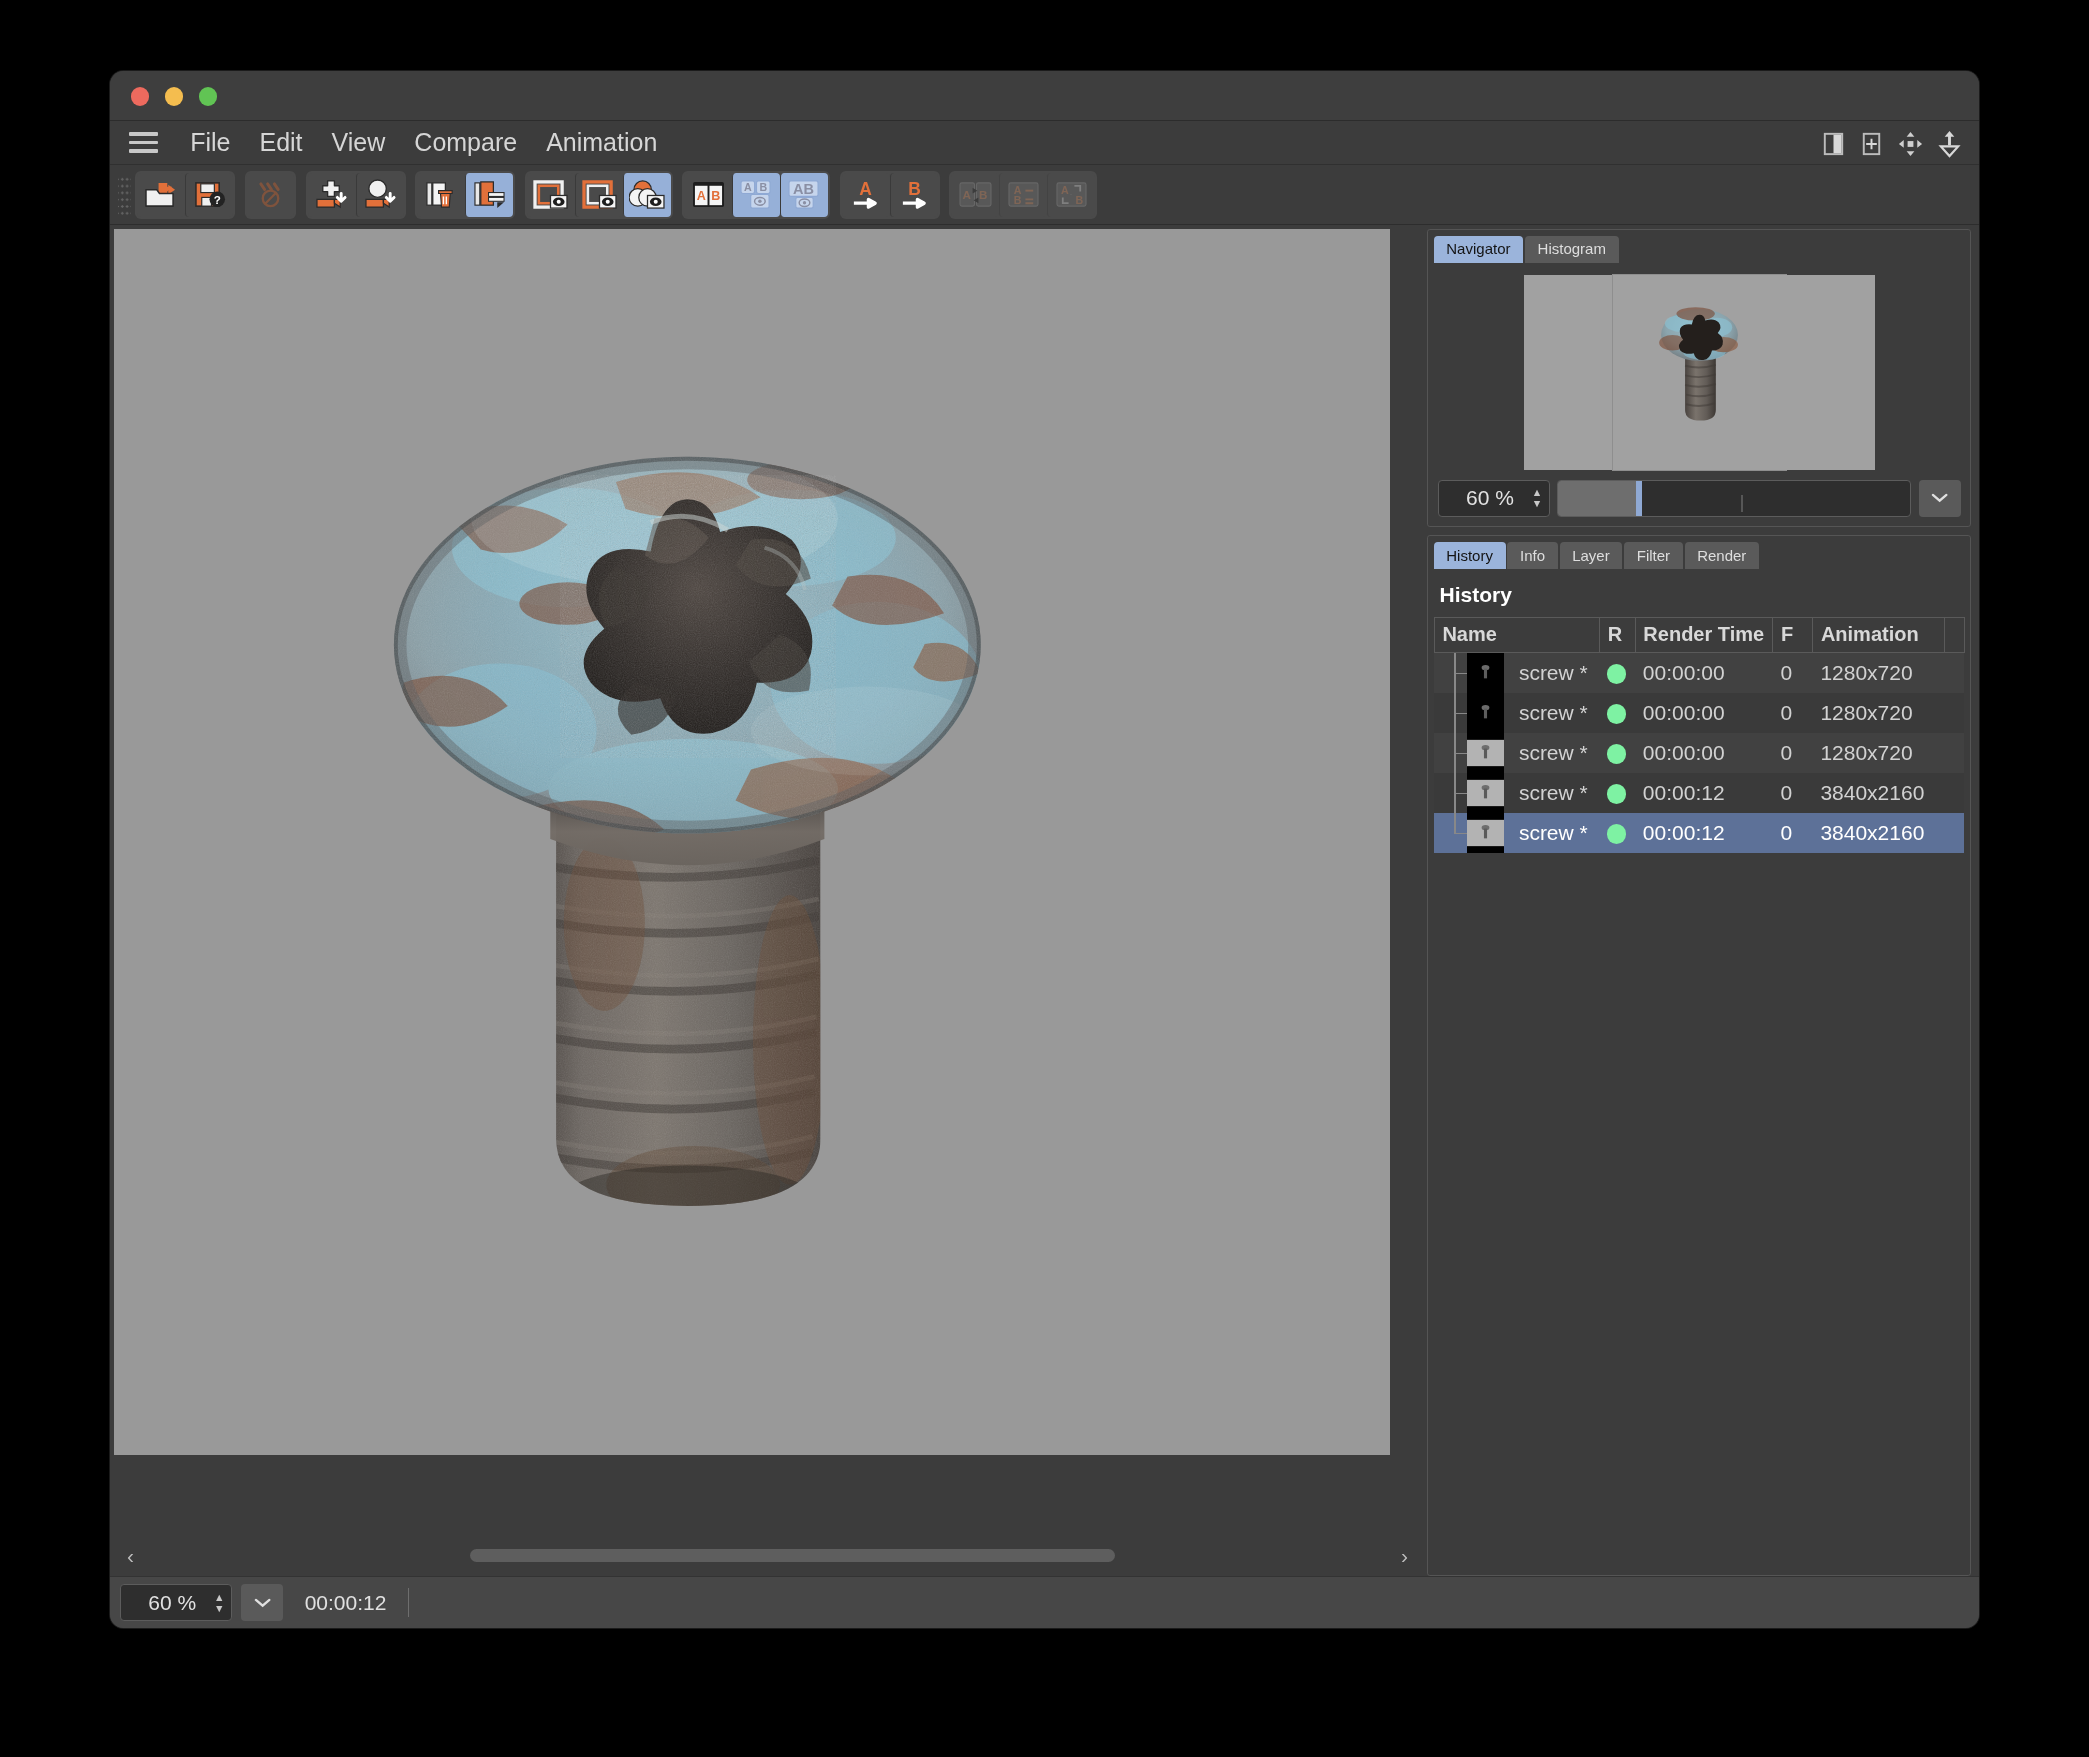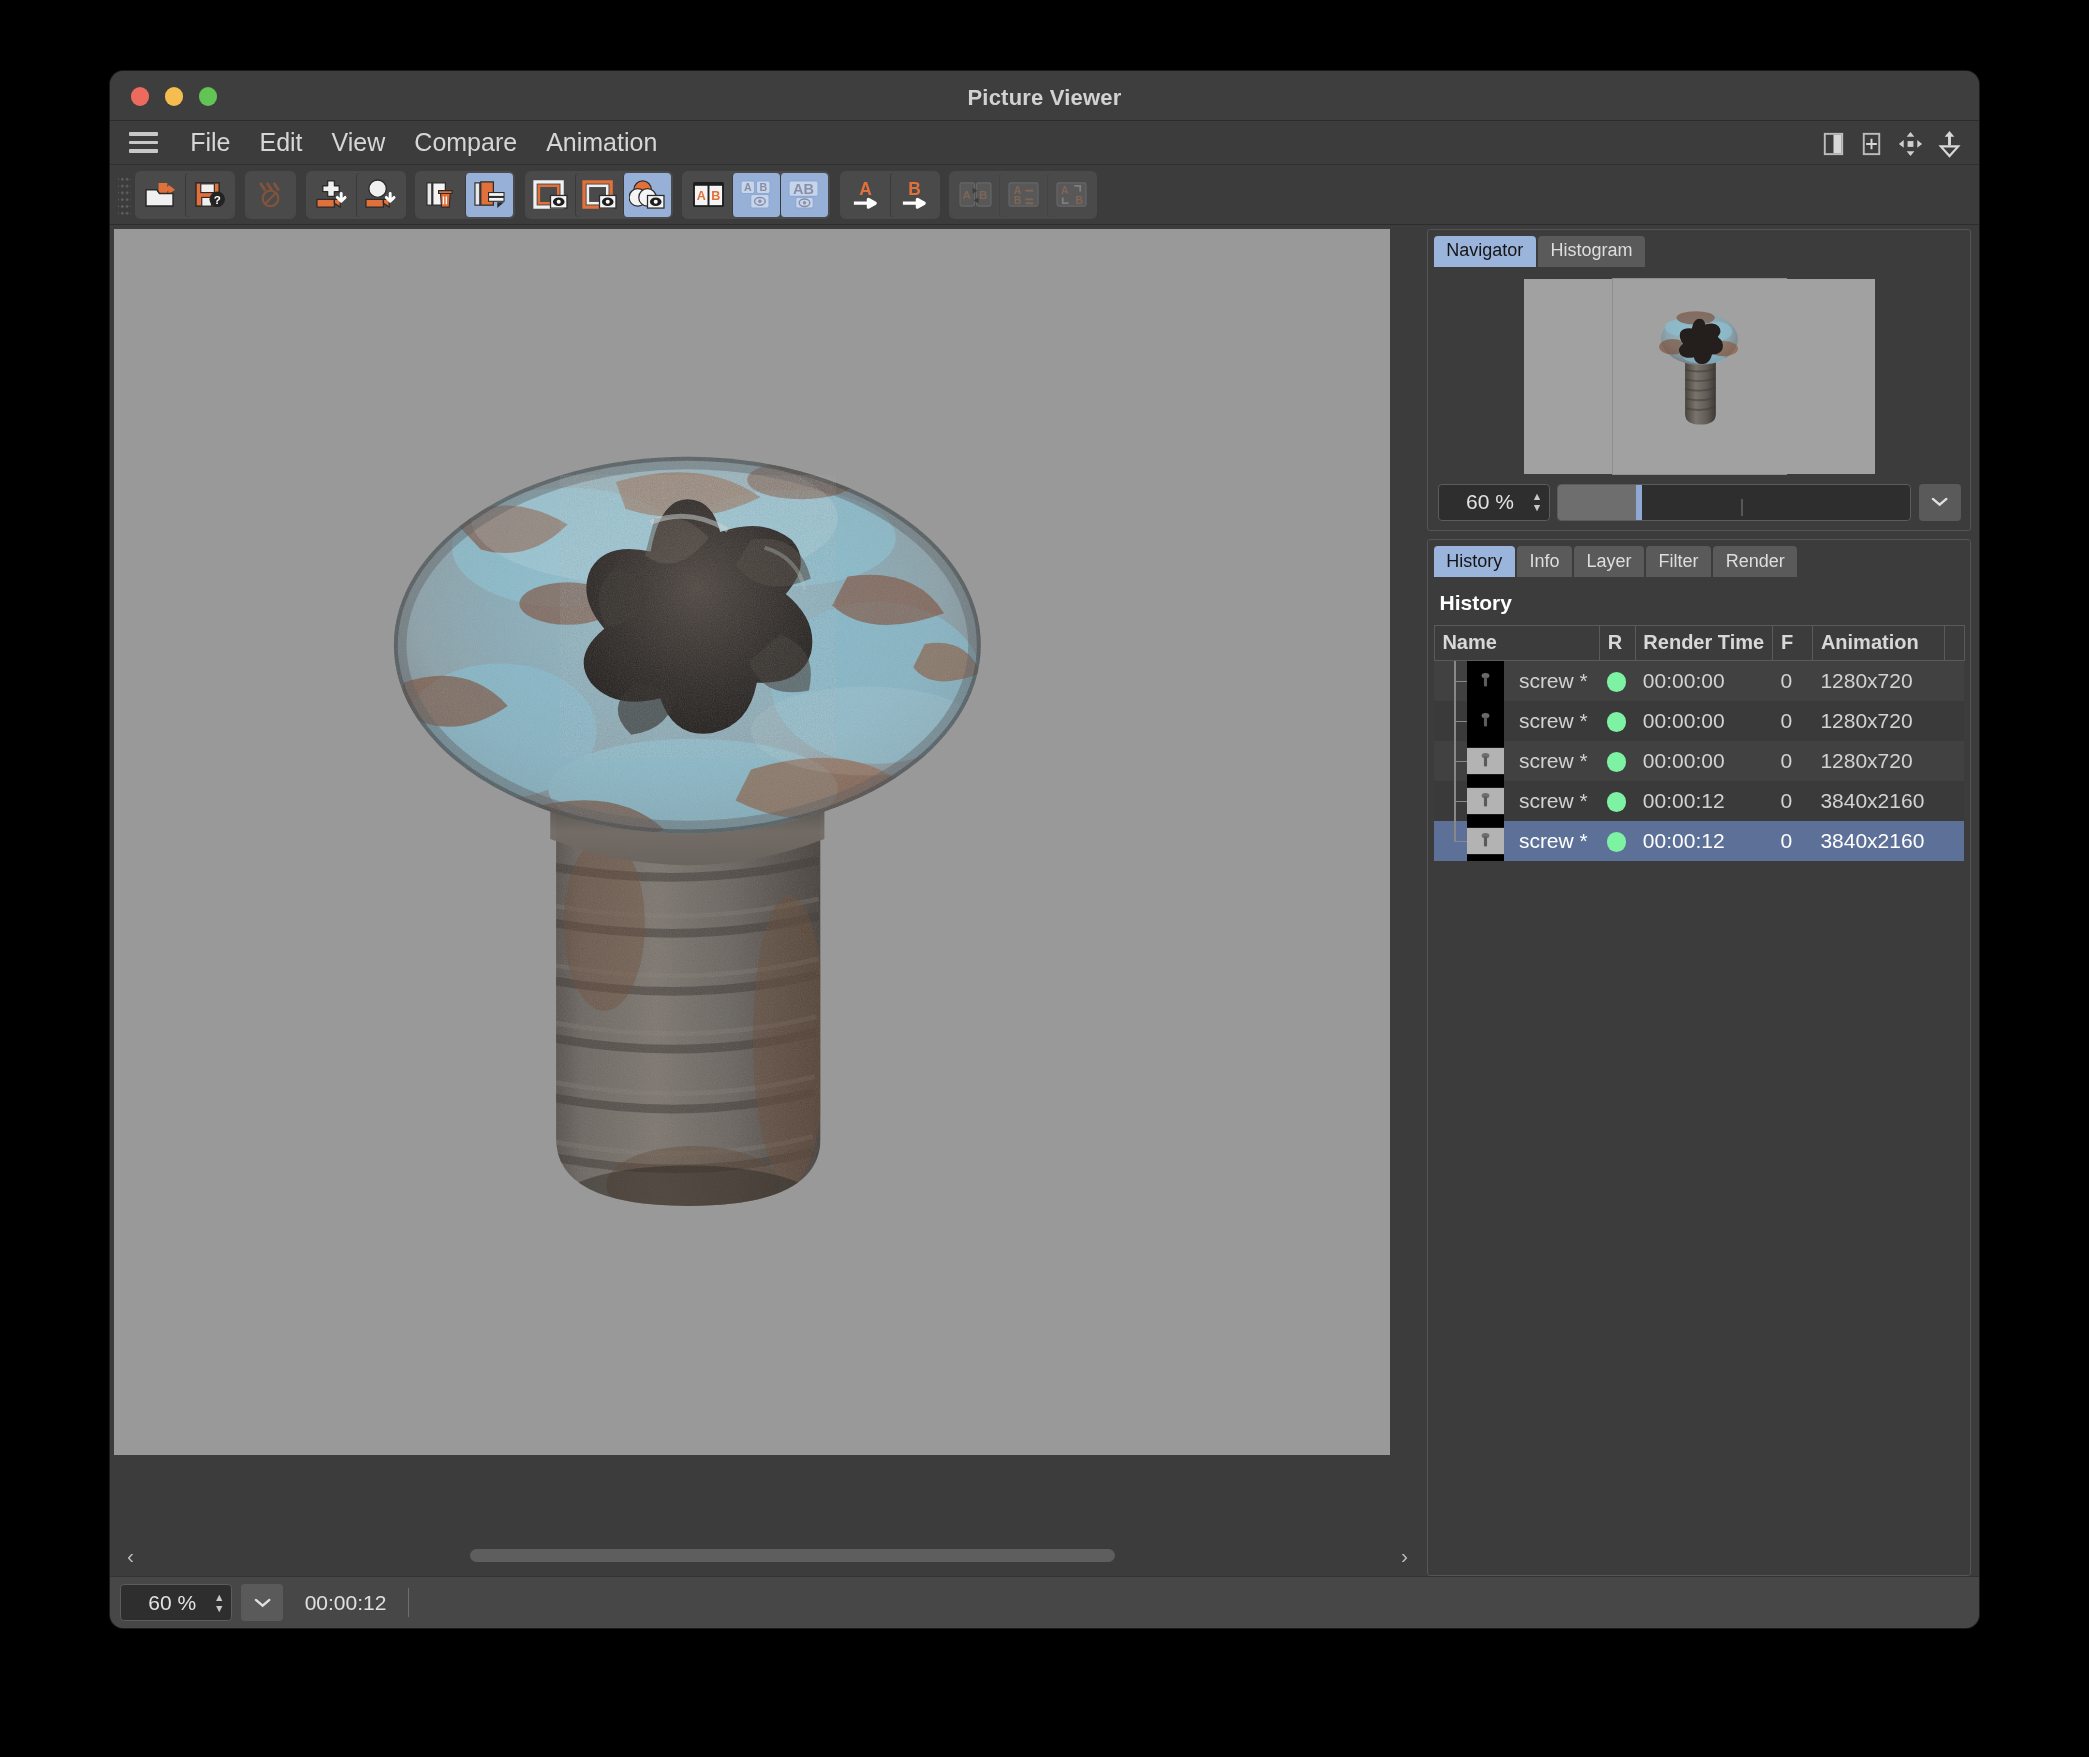--- a/index.html
+++ b/index.html
@@ -160,21 +160,21 @@
   }
   .panel {
     background: #3c3c3c;
     border: 1px solid #555;
     border-radius: 2.9px;
     position: relative;
   }
   .tabrow { display: flex; padding: 5.8px 5.8px 0 5.8px; gap: 1.9px; }
   .tab {
     padding: 4.8px 12.6px 5.8px 12.6px;
-    font-size: 18px; color: #dedede;
+    font-size: 15px; color: #dedede;
     background: #5a5a5a;
     border-radius: 3.9px 3.9px 0 0;
     cursor: pointer; white-space: nowrap;
   }
   .tab.active { background: #9bb4db; color: #141414; }
 
   
   #nav-panel { padding-bottom: 9.7px; }
   #nav-thumb-row {
     display: flex; justify-content: center;
@@ -279,21 +279,20 @@
 </style>
 </head>
 <body>
 
 <div id="window">
 
   <div id="titlebar">
     <div class="traffic red"></div>
     <div class="traffic amber"></div>
     <div class="traffic green"></div>
-    <div id="window-title">Picture Viewer</div>
   </div>
 
   <div id="menubar">
     <div id="hamburger">
       <span></span>
         <span></span>
         <span></span>
     </div>
     <div class="menu-item">File</div>
     <div class="menu-item">Edit</div>

